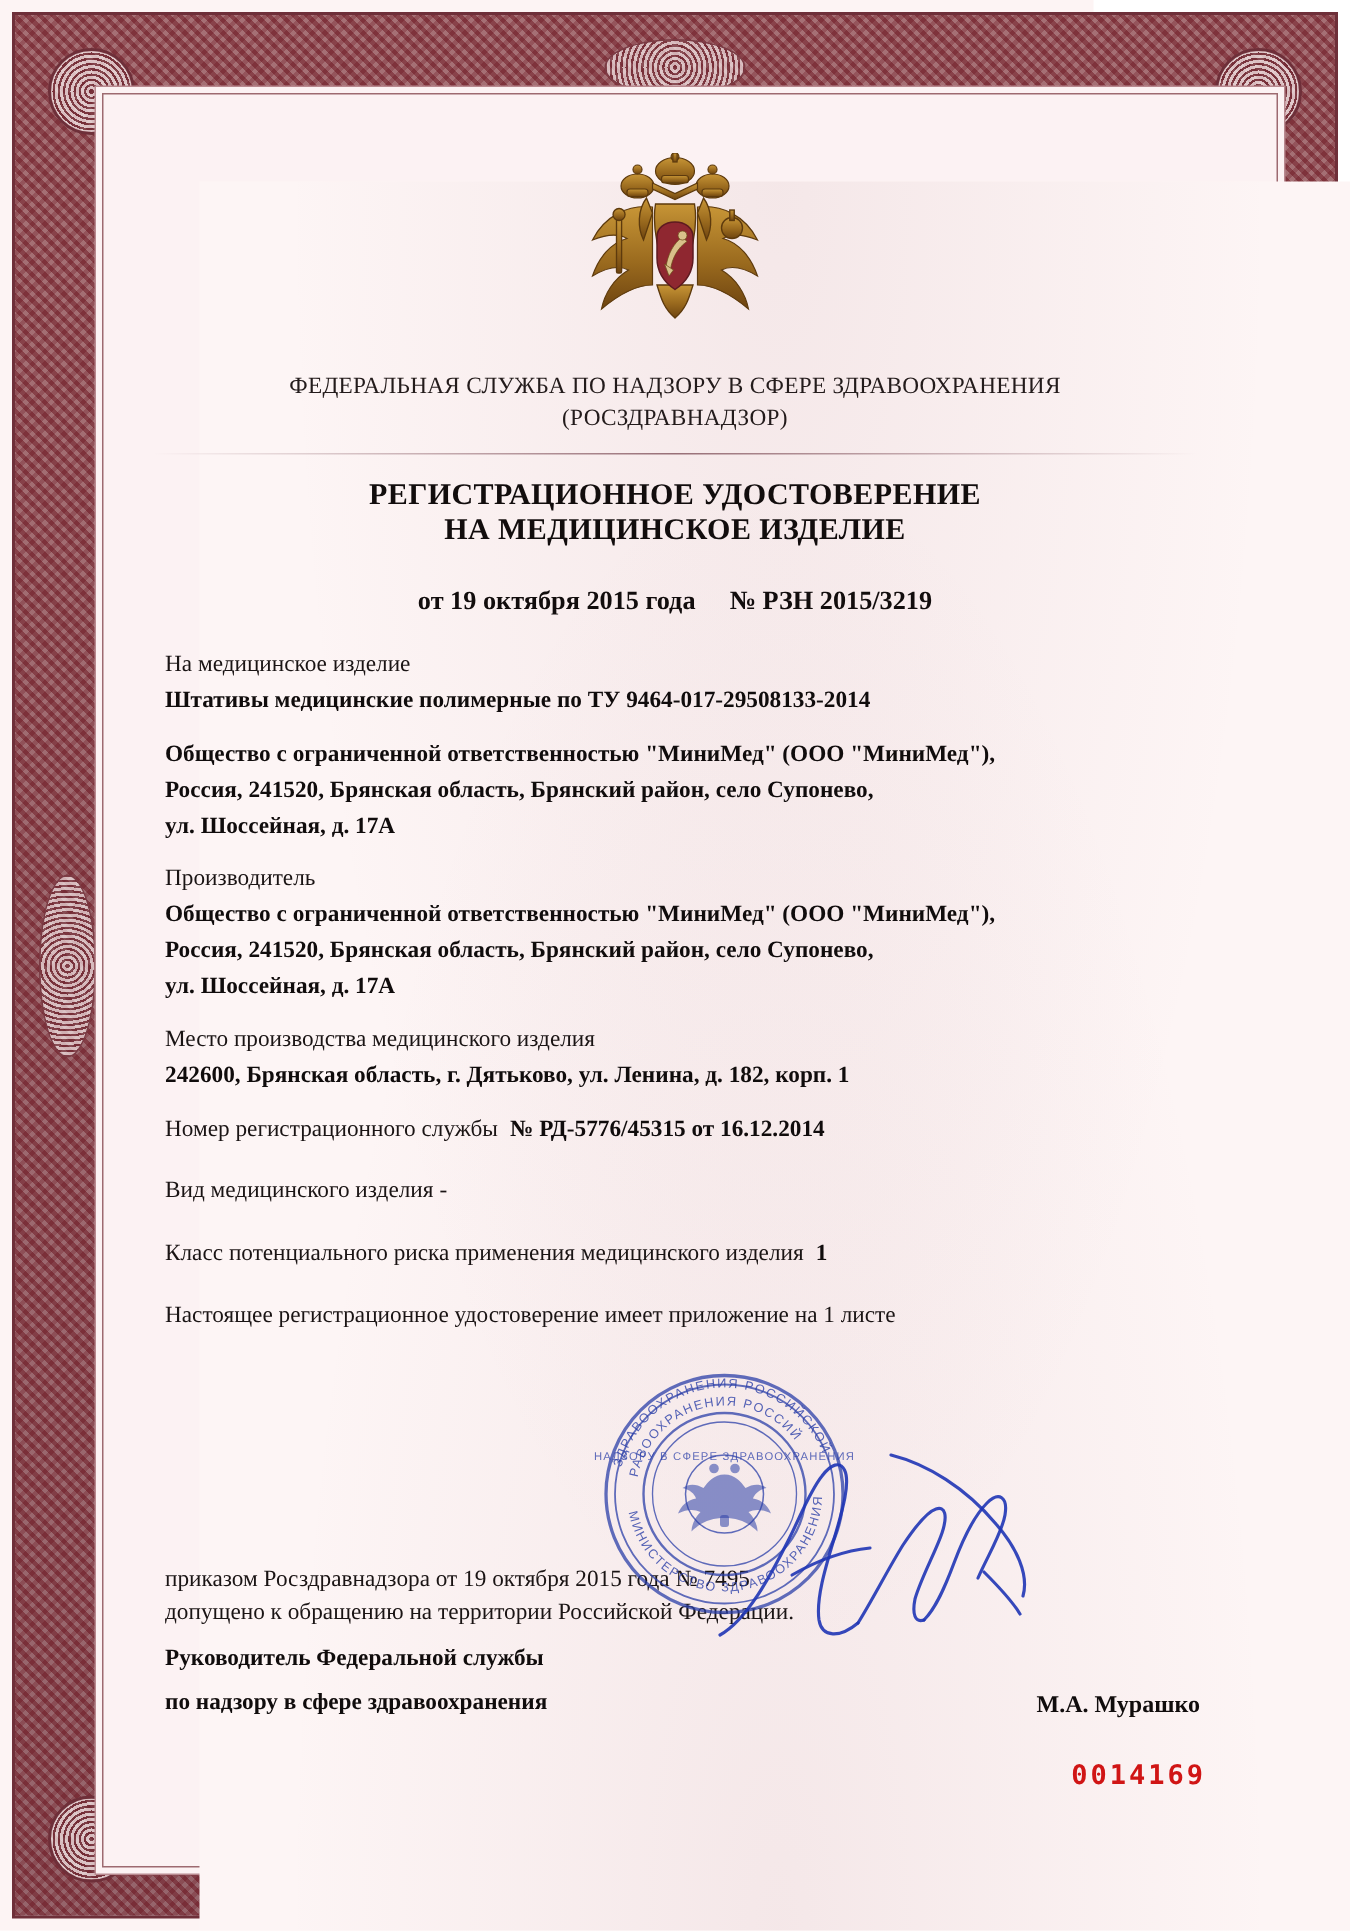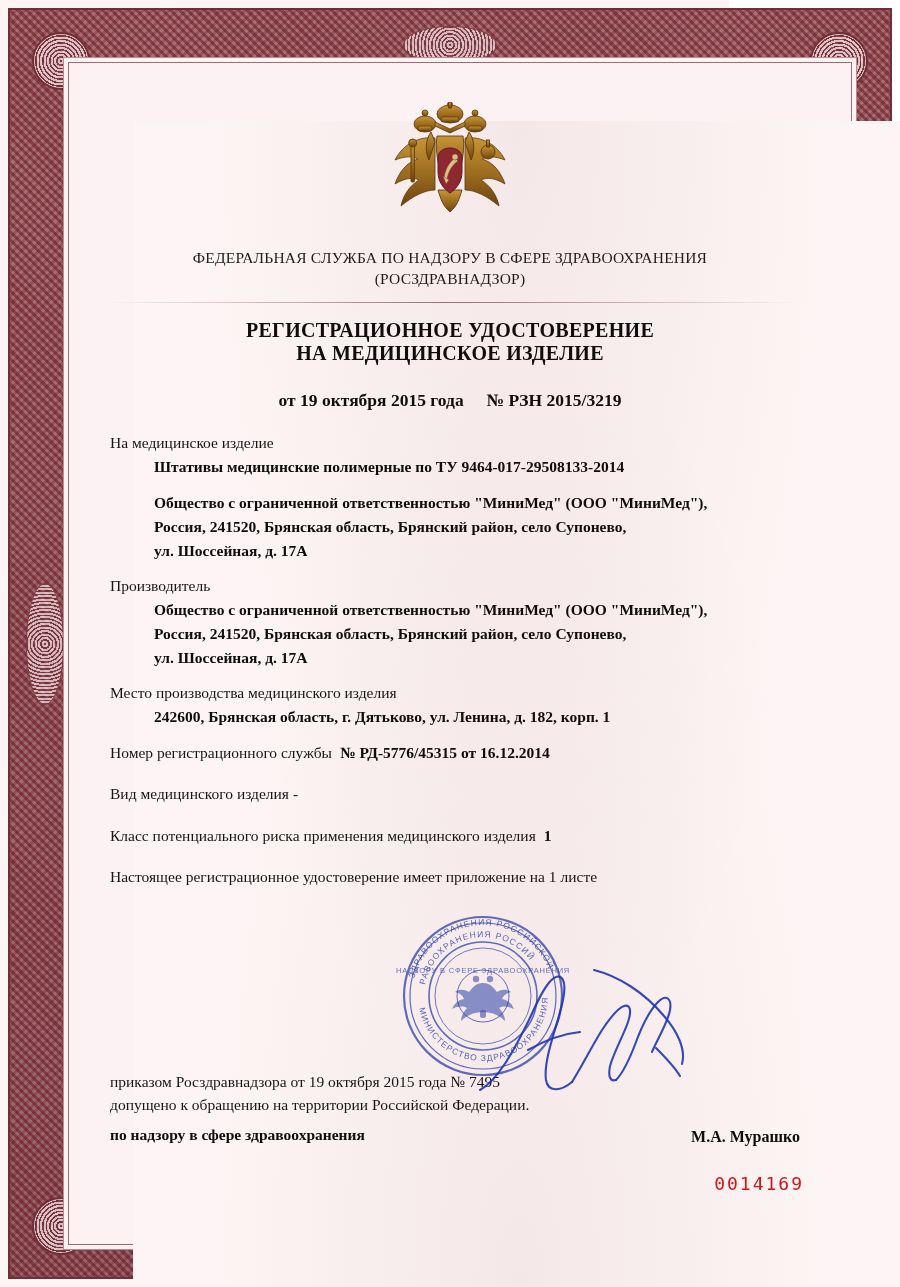--- a/index.html
+++ b/index.html
@@ -143,21 +143,20 @@
     font-size: 15.5px;
     color: #1a1414;
     line-height: 1.35;
   }
   .field .value {
     font-size: 15.5px;
     font-weight: bold;
     color: #100c0c;
     line-height: 1.42;
     margin-top: 2px;
-    margin-left: 44px;
   }
   .field.inline .label { display: inline; }
   .field.inline .value { display: inline; margin-left: 4px; }
   .field.loose { margin-bottom: 20px; }
 
   
   .sig-block {
     position: absolute;
     left: 22px;
     right: 6px;
@@ -185,20 +184,21 @@
   }
 
   .serial {
     position: absolute;
     right: 8px;
     bottom: 10px;
     font-family: "DejaVu Sans Mono", monospace;
     font-size: 18px;
     letter-spacing: 2px;
     color: #d01515;
+    font-weight: bold;
   }
 
   
   .stamp {
     position: absolute;
     left: 392px;
     top: 905px;
     width: 182px;
     height: 182px;
     pointer-events: none;
@@ -350,20 +350,21 @@
 
       <div class="field">
         <div class="label">Настоящее регистрационное удостоверение имеет приложение на 1 листе</div>
       </div>
 
     </div>
 
     <div class="sig-block">
       <div class="sig-line1">приказом Росздравнадзора от 19 октября 2015 года № 7495</div>
       <div class="sig-line1">допущено к обращению на территории Российской Федерации.</div>
+      <div class="sig-role">Руководитель Федеральной службы</div>
       <div class="sig-role">по надзору в сфере здравоохранения</div>
       <div class="sig-name">М.А. Мурашко</div>
     </div>
 
     <div class="serial">0014169</div>
 
   </div>
 
   <div class="stamp">
     <svg width="182" height="182" viewBox="0 0 182 182" aria-hidden="true">

